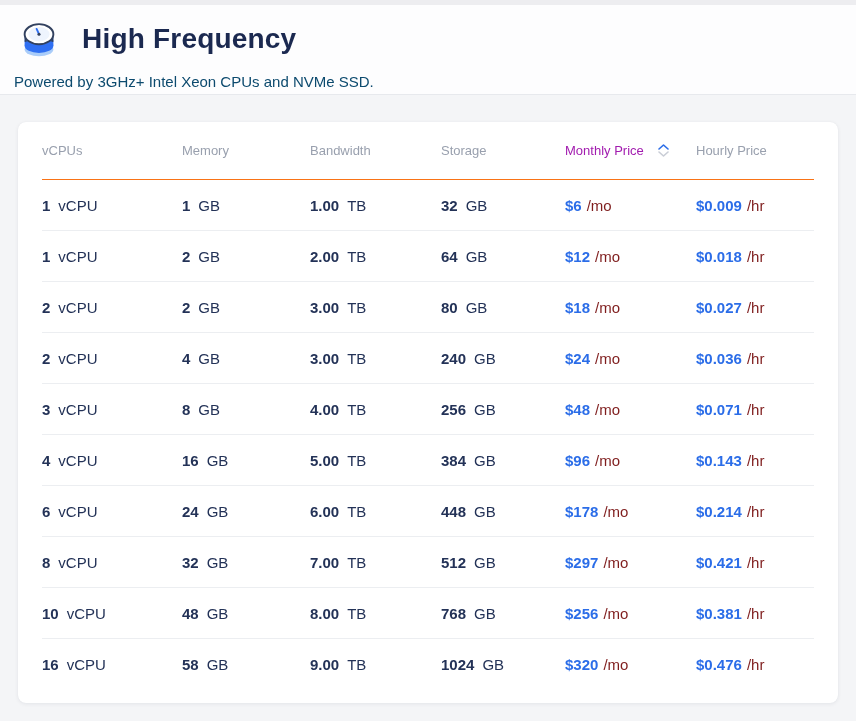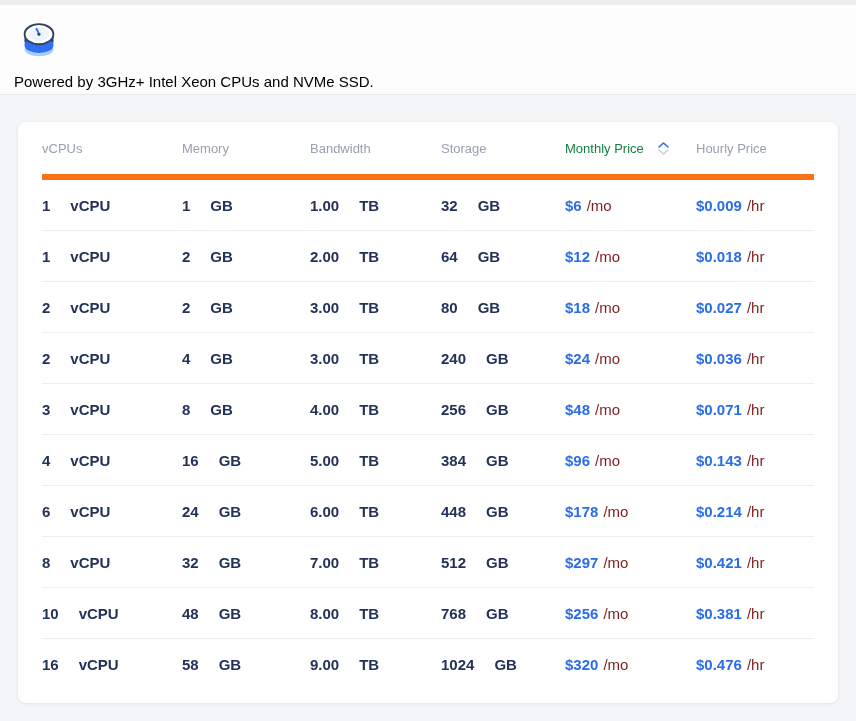--- a/index.html
+++ b/index.html
@@ -27,57 +27,57 @@
     font-size: 28px;
     font-weight: 700;
     color: #1b2950;
     margin-left: 20px;
     letter-spacing: 0.2px;
   }
   .page-subtitle {
     margin-top: 11px;
     margin-left: -2px;
     font-size: 15px;
-    color: #000000;
+    color: #0c4a6e;
   }
   .card {
     width: 820px;
     margin: 27px auto 0 18px;
     background: #ffffff;
     border-radius: 8px;
     box-shadow: 0 1px 4px rgba(20,30,60,0.07), 0 0 1px rgba(20,30,60,0.06);
     padding: 0 24px 13px 24px;
   }
   .grid-row {
     display: grid;
     grid-template-columns: 140px 128px 131px 124px 131px 1fr;
     align-items: center;
   }
   .thead-row {
     height: 58px;
-    border-bottom: 6px solid #f97316;
+    border-bottom: 1px solid #f97316;
   }
   .th {
     font-size: 13px;
     color: #99a0ae;
     font-weight: 400;
     display: flex;
     align-items: center;
     cursor: pointer;
   }
-  .th.active { color: #15803d; align-items: center; }
+  .th.active { color: #a21caf; align-items: center; }
   .sort-icon { margin-left: 14px; display: inline-flex; flex-direction: column; gap: 1px; }
   .tr {
     height: 51px;
     border-bottom: 1px solid #eceef1;
   }
   .tr:last-child { border-bottom: none; }
   .td { font-size: 15px; color: #233257; white-space: nowrap; }
   .td .num { font-weight: 700; }
-  .td .unit { font-weight: 700; margin-left: 20px; }
+  .td .unit { font-weight: 400; margin-left: 8px; }
   .td.price .num { color: #2b6de8; font-weight: 700; }
   .td.price .unit { color: #7f1d1d; font-weight: 400; margin-left: 5px; }
 </style>
 </head>
 <body>
 
 <div class="top-strip"></div>
 
 <div class="page-header">
   <div class="title-line">
@@ -88,20 +88,21 @@
         <rect x="9" y="22" width="30" height="9" fill="#2f6ff2"></rect>
         <rect x="9" y="19" width="30" height="6" fill="#ffffff"></rect>
         <rect x="9" y="19" width="2" height="8" fill="#32415f"></rect>
         <rect x="37" y="19" width="2" height="8" fill="#32415f"></rect>
         <ellipse cx="24" cy="19" rx="15" ry="10.5" fill="#ffffff" stroke="#32415f" stroke-width="2"></ellipse>
         <ellipse cx="24" cy="19" rx="11" ry="7.5" fill="#eef4fd"></ellipse>
         <line x1="24" y1="19" x2="21.5" y2="13.5" stroke="#2f6ff2" stroke-width="2" stroke-linecap="round"></line>
         <circle cx="24" cy="19" r="1.6" fill="#32415f"></circle>
       </svg>
     </span>
+    <h1 class="page-title">High Frequency</h1>
   </div>
   <p class="page-subtitle">Powered by 3GHz+ Intel Xeon CPUs and NVMe SSD.</p>
 </div>
 
 <div class="card">
   <div class="grid-row thead-row">
     <div class="th">
         <span>vCPUs</span>
       </div>
     <div class="th">

